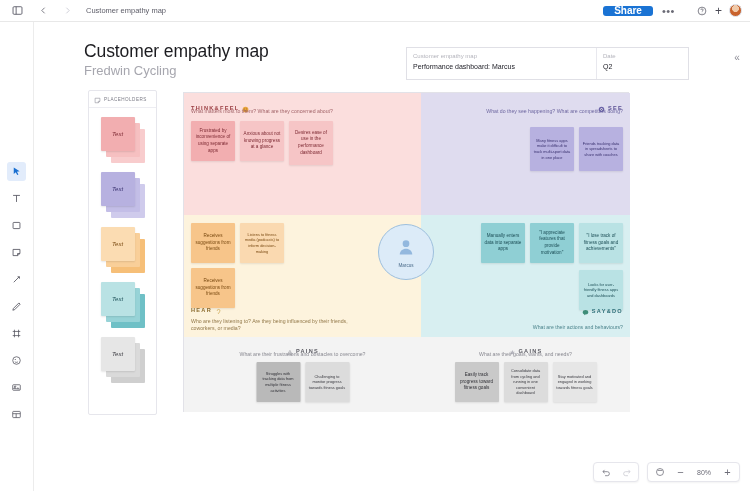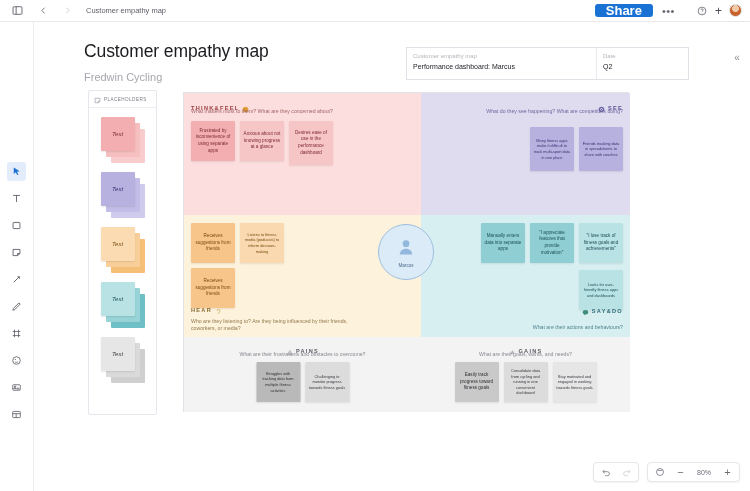--- a/index.html
+++ b/index.html
@@ -18,21 +18,21 @@
   .tb-icon {
     width: 18px; height: 18px; display: flex; align-items: center;
     justify-content: center; color: #5a5a66; flex: 0 0 auto;
   }
   .tb-icon svg { display: block; }
   .breadcrumb {
     font-size: 7.5px; color: #5d5d68; margin-left: 10px; white-space: nowrap;
   }
   .tb-spacer { flex: 1 1 auto; }
   .share-btn {
-    background: #1a73d4; color: #fff; font-size: 13px; font-weight: bold;
+    background: #1a73d4; color: #fff; font-size: 10px; font-weight: bold;
     border: none; border-radius: 3px; padding: 0 11px; cursor: pointer;
     line-height: 1;
   }
   .dots { font-size: 11px; color: #6a6a75; margin: 0 9px; letter-spacing: .5px; cursor: pointer; }
   .search-box {
     width: 130px; height: 14px; border: 1px solid #d4d4dc; border-radius: 7px;
     display: flex; align-items: center; padding: 0 6px; gap: 4px;
   }
   .search-box input {
     border: none; outline: none; font-size: 7px; color: #8b8b95;
@@ -57,21 +57,21 @@
     align-items: center; justify-content: center; color: #51515c; cursor: pointer;
   }
   .tool.active { background: #e2ecfb; color: #1a6fd0; }
   .tool svg { display: block; }
   
   .page-title {
     position: absolute; left: 84px; top: 41px; font-size: 17.5px;
     color: #1c1c20; font-weight: normal; letter-spacing: -.1px;
   }
   .page-sub {
-    position: absolute; left: 84px; top: 63px; font-size: 11px; color: #a6a6ae; margin-top: 8px;
+    position: absolute; left: 84px; top: 63px; font-size: 13px; color: #a6a6ae;
   }
   .meta-box {
     position: absolute; left: 406px; top: 47px; width: 283px; height: 33px;
     border: 1px solid #e0e0e6; background: #fff; display: flex;
   }
   .meta-cell { padding: 4px 6px 0 6px; }
   .meta-cell.c1 { width: 190px; border-right: 1px solid #e8e8ee; }
   .meta-cell.c2 { flex: 1; }
   .meta-label { font-size: 6px; color: #b4b4bc; line-height: 1.5; }
   .meta-value { font-size: 7px; color: #22222a; line-height: 1.6; }

